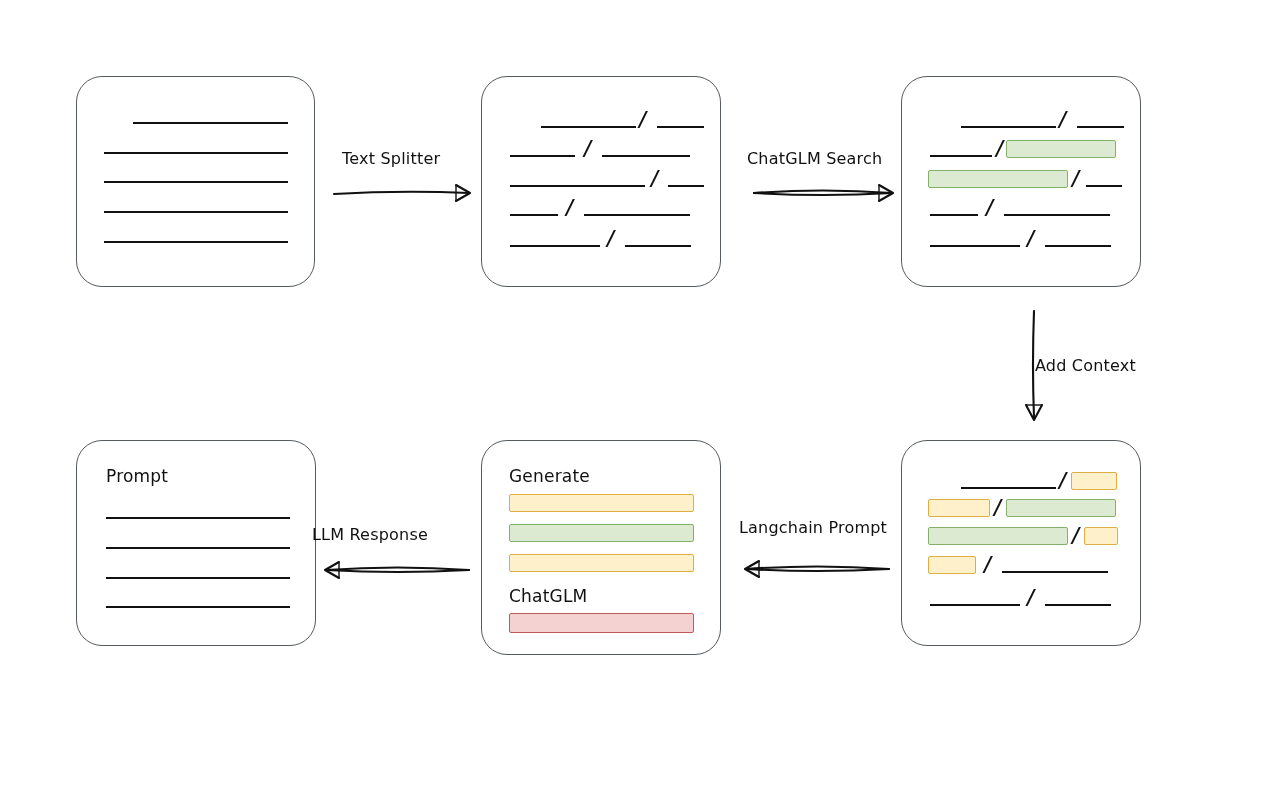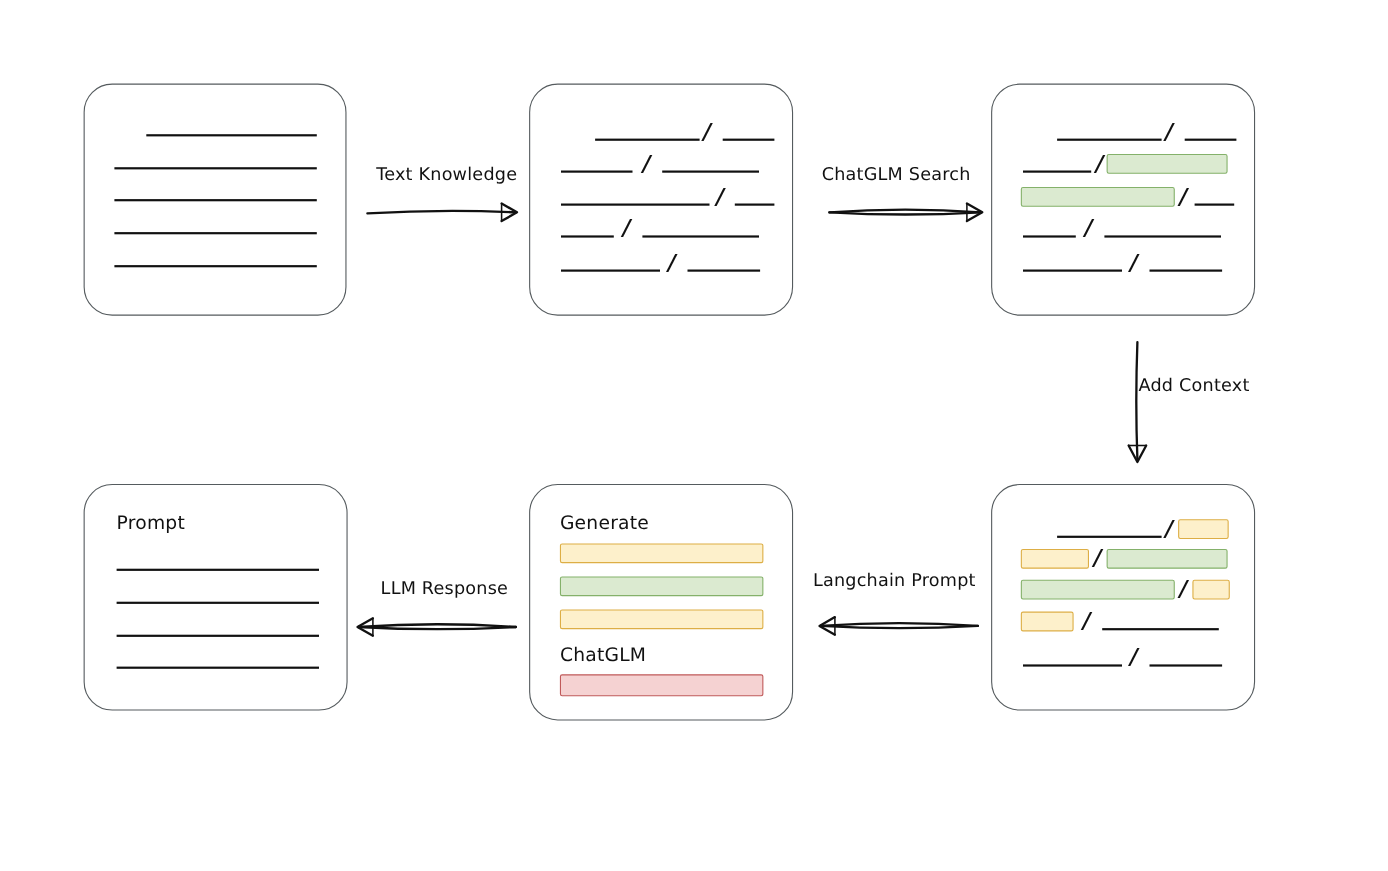--- a/index.html
+++ b/index.html
@@ -136,46 +136,46 @@
     <div class="chip yellow" style="left: 509px; top: 494px; width: 185px; height: 18px;"></div>
     <div class="chip green" style="left: 509px; top: 524px; width: 185px; height: 18px;"></div>
     <div class="chip yellow" style="left: 509px; top: 554px; width: 185px; height: 18px;"></div>
     <div class="chip red" style="left: 509px; top: 613px; width: 185px; height: 20px;"></div>
     <div class="node" style="left: 76px; top: 440px; width: 240px; height: 206px;"></div>
     <div class="node-title" style="left: 106px; top: 466px;">Prompt</div>
     <div class="rule" style="left: 106px; top: 517px; width: 184px;"></div>
     <div class="rule" style="left: 106px; top: 547px; width: 184px;"></div>
     <div class="rule" style="left: 106px; top: 577px; width: 184px;"></div>
     <div class="rule" style="left: 106px; top: 606px; width: 184px;"></div>
-    <div class="edge-label" style="left: 342px; top: 149px;">Text Knowledge</div>
+    <div class="edge-label" style="left: 342px; top: 149px;">Text Splitter</div>
     <svg width="149" height="26" class="edge-svg" style="left: 330px; top: 180px;">
       <path d="M 4 14 Q 71.5 10 139 13" fill="none" stroke="#111" stroke-width="2.1" stroke-linecap="round"></path>
       <path d="M 126 5 L 140 13 L 126 21" fill="none" stroke="#111" stroke-width="2.1" stroke-linejoin="round" stroke-linecap="round"></path>
       <path d="M 126 5 L 126 21" fill="none" stroke="#111" stroke-width="1.4"></path>
     </svg>
     <div class="edge-label" style="left: 747px; top: 149px;">ChatGLM Search</div>
     <svg width="152" height="26" class="edge-svg" style="left: 750px; top: 180px;">
       <path d="M 4 13 Q 73 8 142 13" fill="none" stroke="#111" stroke-width="2.1" stroke-linecap="round"></path>
       <path d="M 4 13 Q 73 17 142 13" fill="none" stroke="#111" stroke-width="2.1" stroke-linecap="round"></path>
       <path d="M 129 5 L 143 13 L 129 21" fill="none" stroke="#111" stroke-width="2.1" stroke-linejoin="round" stroke-linecap="round"></path>
       <path d="M 129 5 L 129 21" fill="none" stroke="#111" stroke-width="1.4"></path>
     </svg>
-    <div class="edge-label" style="left: 1035px; top: 340px;">Add Context</div>
+    <div class="edge-label" style="left: 1035px; top: 356px;">Add Context</div>
     <svg width="30" height="123" class="edge-svg" style="left: 1020px; top: 308px;">
       <path d="M 14 3 Q 12 56.5 14 110" fill="none" stroke="#111" stroke-width="2.1" stroke-linecap="round"></path>
       <path d="M 6 97 L 14 112 L 22 97" fill="none" stroke="#111" stroke-width="2.1" stroke-linejoin="round" stroke-linecap="round"></path>
       <path d="M 6 97 L 22 97" fill="none" stroke="#111" stroke-width="1.4"></path>
     </svg>
     <div class="edge-label" style="left: 739px; top: 518px;">Langchain Prompt</div>
     <svg width="157" height="26" class="edge-svg" style="left: 742px; top: 556px;">
       <path d="M 4 13 Q 75.5 8 147 13" fill="none" stroke="#111" stroke-width="2.1" stroke-linecap="round"></path>
       <path d="M 4 13 Q 75.5 17 147 13" fill="none" stroke="#111" stroke-width="2.1" stroke-linecap="round"></path>
       <path d="M 17 5 L 3 13 L 17 21" fill="none" stroke="#111" stroke-width="2.1" stroke-linejoin="round" stroke-linecap="round"></path>
       <path d="M 17 5 L 17 21" fill="none" stroke="#111" stroke-width="1.4"></path>
     </svg>
-    <div class="edge-label" style="left: 346px; top: 525px;">LLM Response</div>
+    <div class="edge-label" style="left: 312px; top: 525px;">LLM Response</div>
     <svg width="157" height="26" class="edge-svg" style="left: 322px; top: 557px;">
       <path d="M 4 13 Q 75.5 8 147 13" fill="none" stroke="#111" stroke-width="2.1" stroke-linecap="round"></path>
       <path d="M 4 13 Q 75.5 17 147 13" fill="none" stroke="#111" stroke-width="2.1" stroke-linecap="round"></path>
       <path d="M 17 5 L 3 13 L 17 21" fill="none" stroke="#111" stroke-width="2.1" stroke-linejoin="round" stroke-linecap="round"></path>
       <path d="M 17 5 L 17 21" fill="none" stroke="#111" stroke-width="1.4"></path>
     </svg>
   </div>
 
 </body></html>

